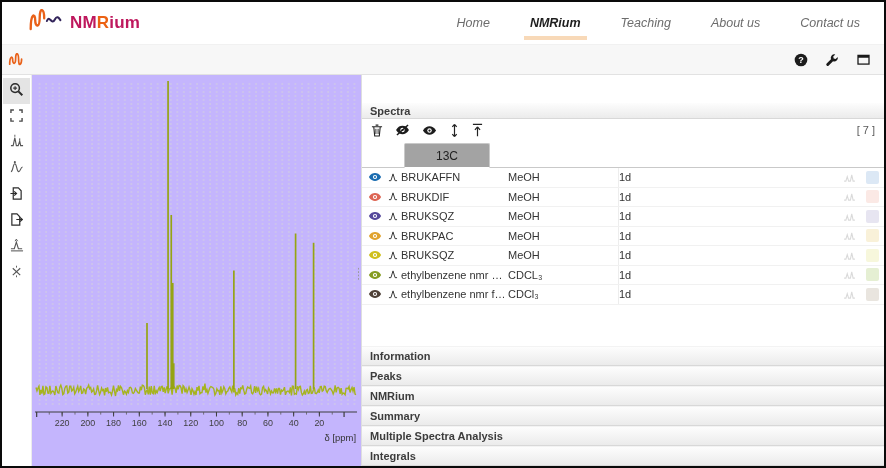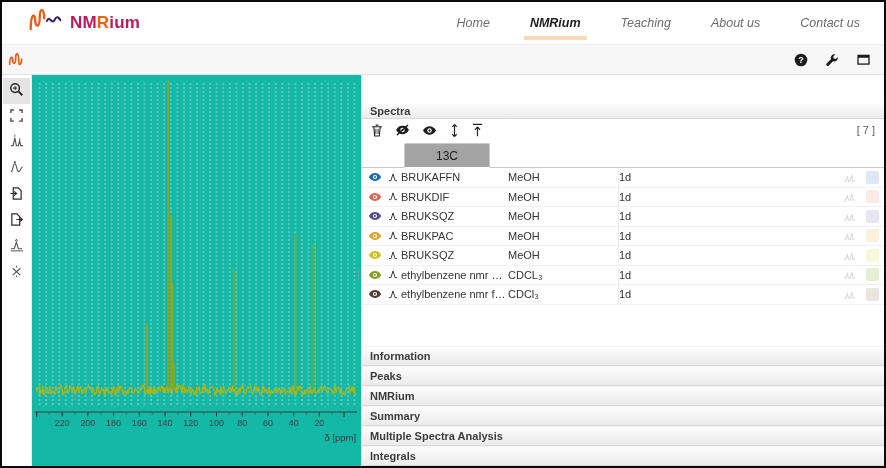--- a/index.html
+++ b/index.html
@@ -25,21 +25,21 @@
   .tb-spacer{flex:1;}
   .tb-icon{width:22px;height:22px;display:flex;align-items:center;justify-content:center;cursor:pointer;}
 
   
   .body{flex:1;display:flex;min-height:0;}
   .rail{width:29px;min-width:29px;border-right:1px solid #ececec;background:#fff;
         display:flex;flex-direction:column;align-items:center;padding-top:3px;}
   .rail-btn{width:27px;height:26px;display:flex;align-items:center;justify-content:center;cursor:pointer;}
   .rail-btn.active{background:#e4e4e4;}
 
-  .plot{flex:1;position:relative;min-width:0;background:#14b8a6;}
+  .plot{flex:1;position:relative;min-width:0;background:#c4b5fd;}
   .plot svg{position:absolute;left:0;top:0;width:100%;height:100%;}
   .drag-handle{position:absolute;right:1px;top:192px;width:3px;height:14px;cursor:col-resize;
                background-image:radial-gradient(#9b9b9b 0.8px, transparent 0.9px);background-size:3px 3.4px;}
 
   
   .panel{width:522px;min-width:522px;border-left:1px solid #dedede;display:flex;flex-direction:column;background:#fff;}
   .acc-bar{height:20px;min-height:20px;background:linear-gradient(#fdfdfd,#ebebeb);
            border-top:1px solid #f3f3f3;border-bottom:1px solid #d8d8d8;display:flex;align-items:center;
            padding-left:8px;font-size:11px;font-weight:bold;color:#3c3c3c;cursor:pointer;box-sizing:border-box;}
   .spectra-bar{height:16px;min-height:16px;border-top:none;margin-top:28px;}

